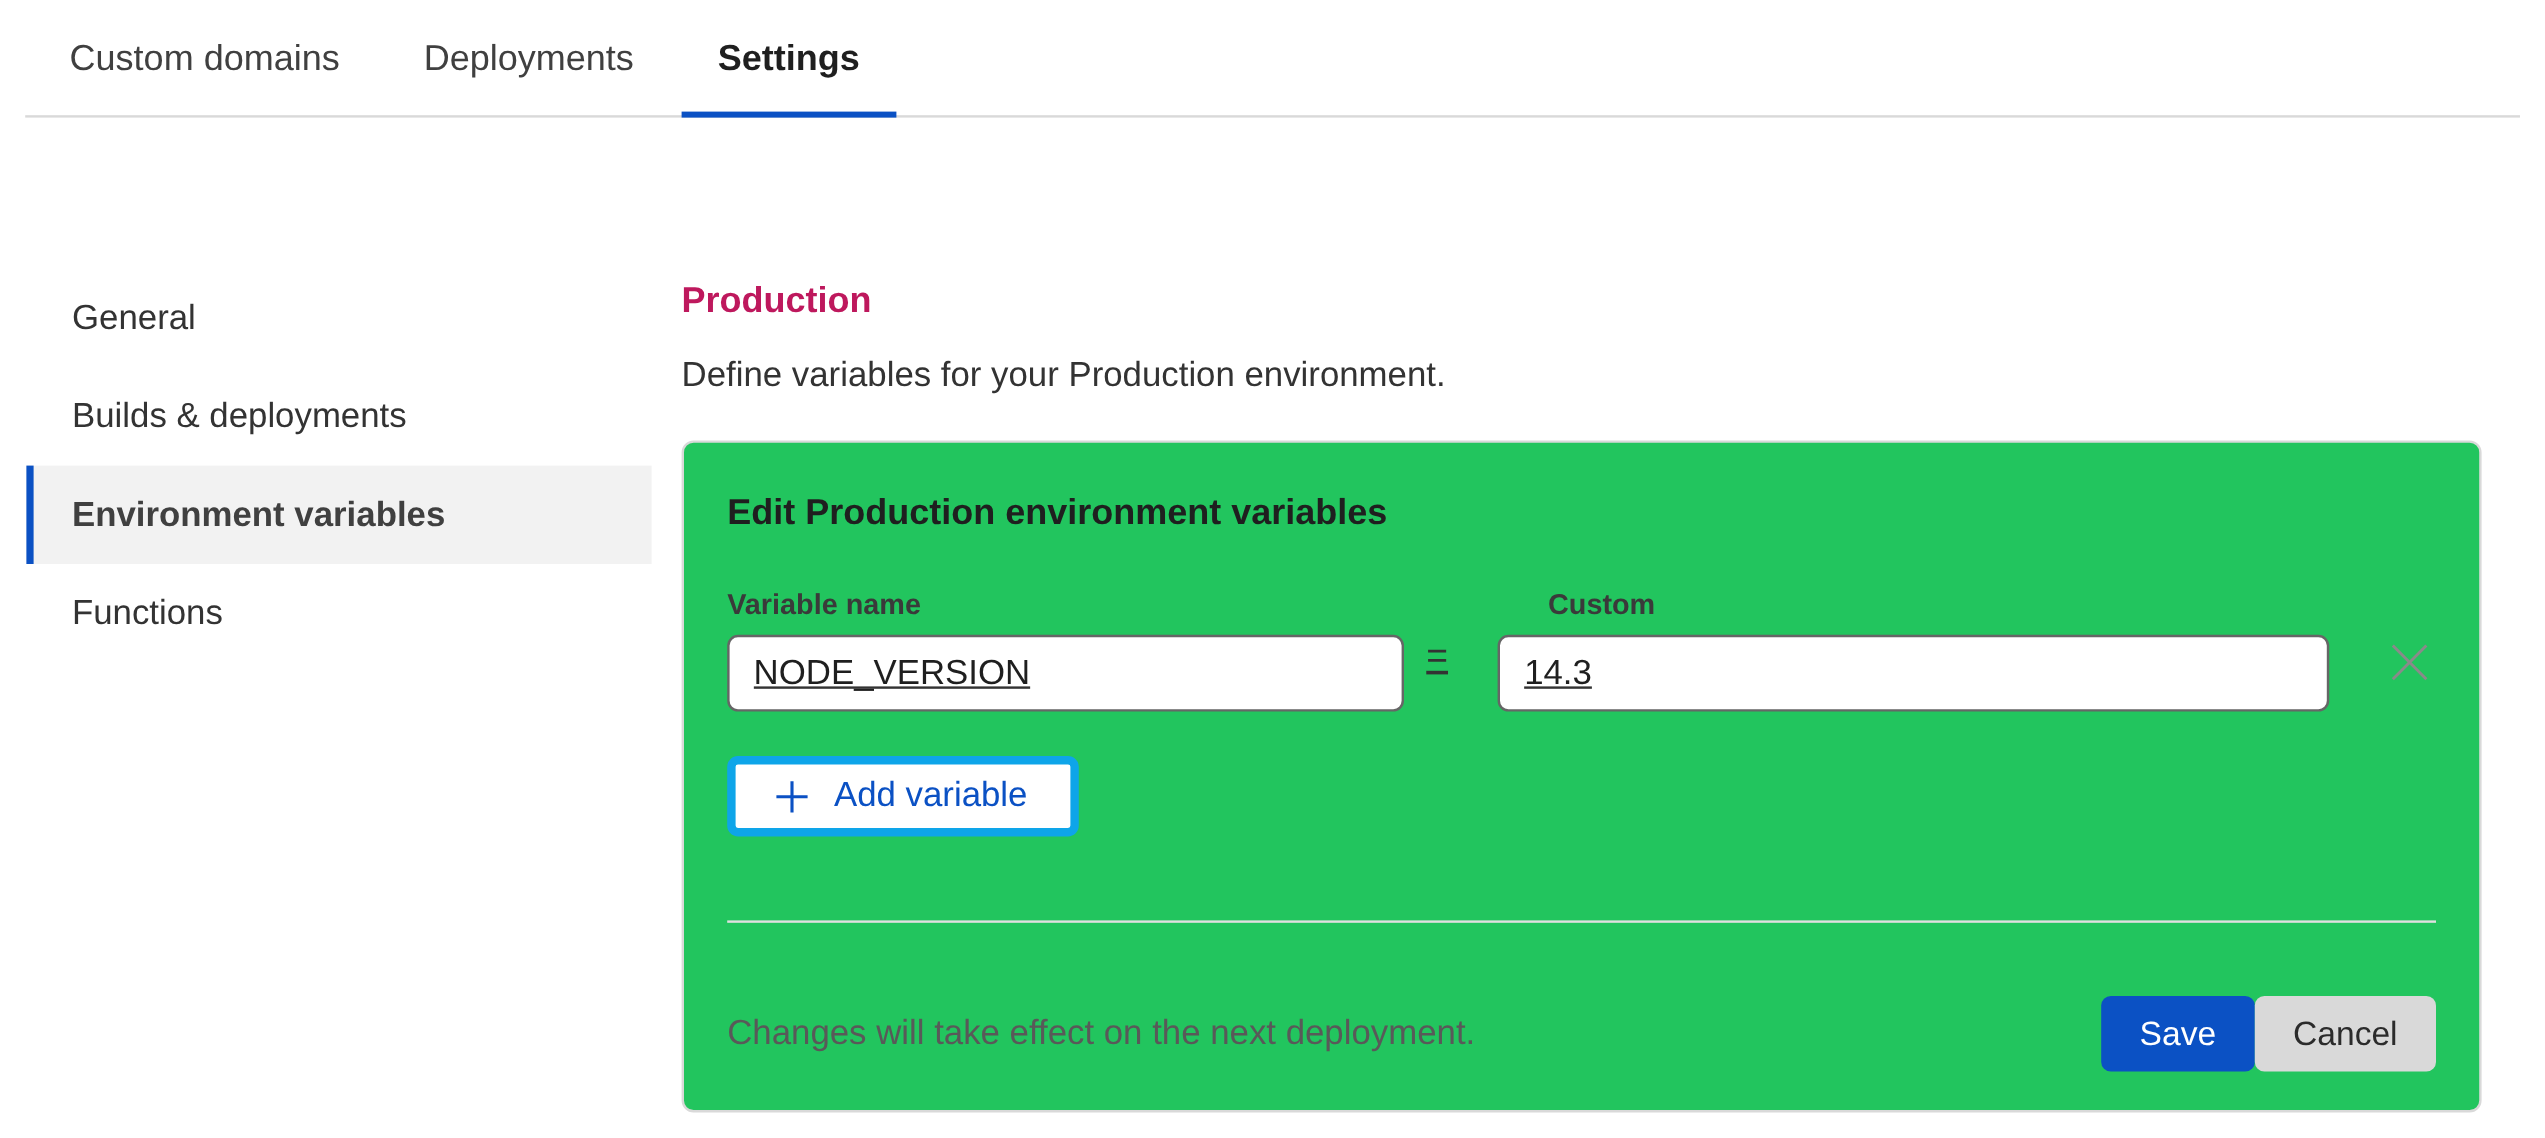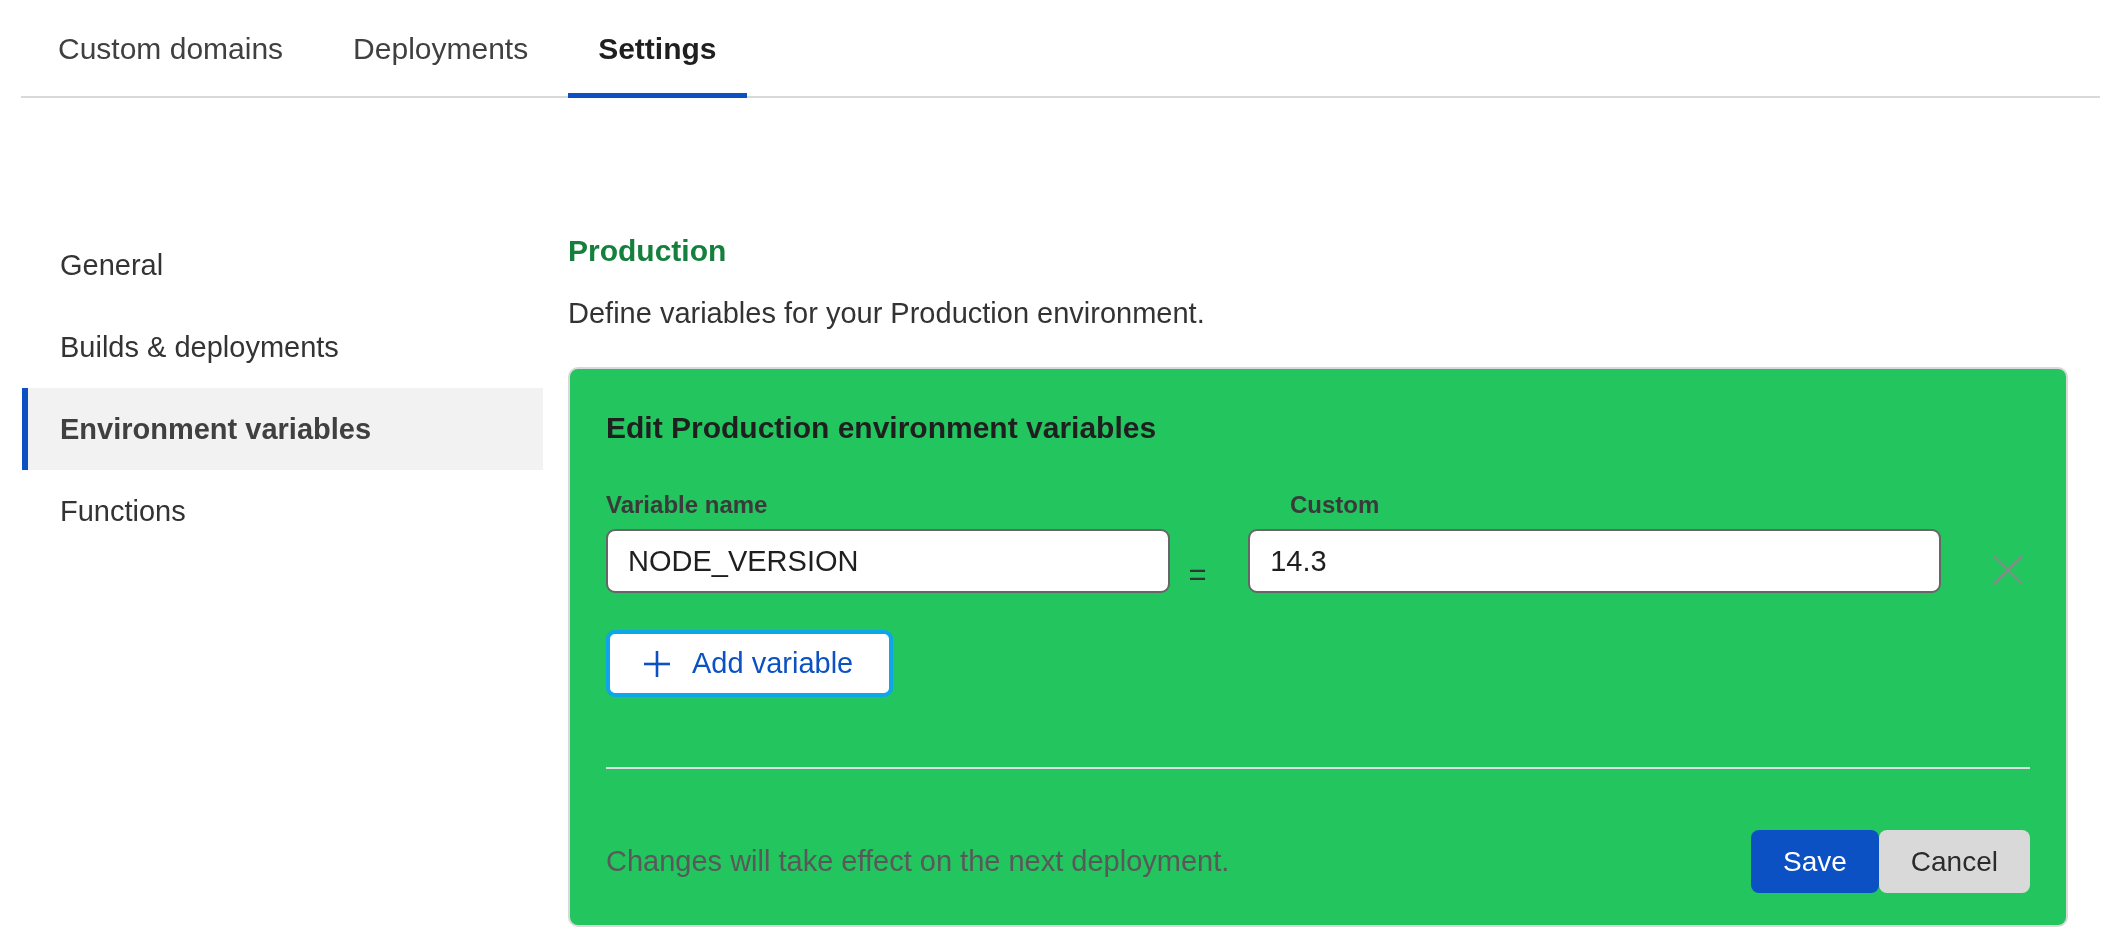--- a/index.html
+++ b/index.html
@@ -76,21 +76,21 @@
   
   .main {
     margin-left: 25px;
     padding-top: 10px;
     width: 1500px;
     flex: none;
   }
   .section-title {
     font-size: 30px;
     font-weight: bold;
-    color: #15803d;
+    color: #be185d;
   }
   .section-desc {
     margin-top: 29px;
     font-size: 29px;
     color: #333;
   }
 
   
   .card {
     margin-top: 37px;
@@ -114,21 +114,22 @@
   .field-label {
     font-size: 24px;
     font-weight: bold;
     color: #3a3a3a;
   }
   .label-name  { width: 640px; }
 
   .inputs-row {
     margin-top: 10px;
     display: flex;
-    align-items: flex-end;
+    align-items: flex-start;
+    text-decoration: underline;
   }
   .text-input {
     height: 64px;
     border: 2px solid #666666;
     border-radius: 9px;
     font-family: "Liberation Sans", "DejaVu Sans", sans-serif;
     font-size: 29px;
     color: #1f1f1f;
     padding: 0 20px;
     outline: none;
@@ -157,21 +158,21 @@
   }
 
   .add-btn {
     margin-top: 37px;
     height: 67px;
     display: inline-flex;
     align-items: center;
     gap: 20px;
     padding: 0 36px 0 32px;
     background: #ffffff;
-    border: 4px solid #0ea5e9;
+    border: 7px solid #0ea5e9;
     border-radius: 9px;
     color: #0b51c4;
     font-family: "Liberation Sans", "DejaVu Sans", sans-serif;
     font-size: 29px;
     cursor: pointer;
   }
 
   .divider {
     margin-top: 70px;
     height: 2px;

